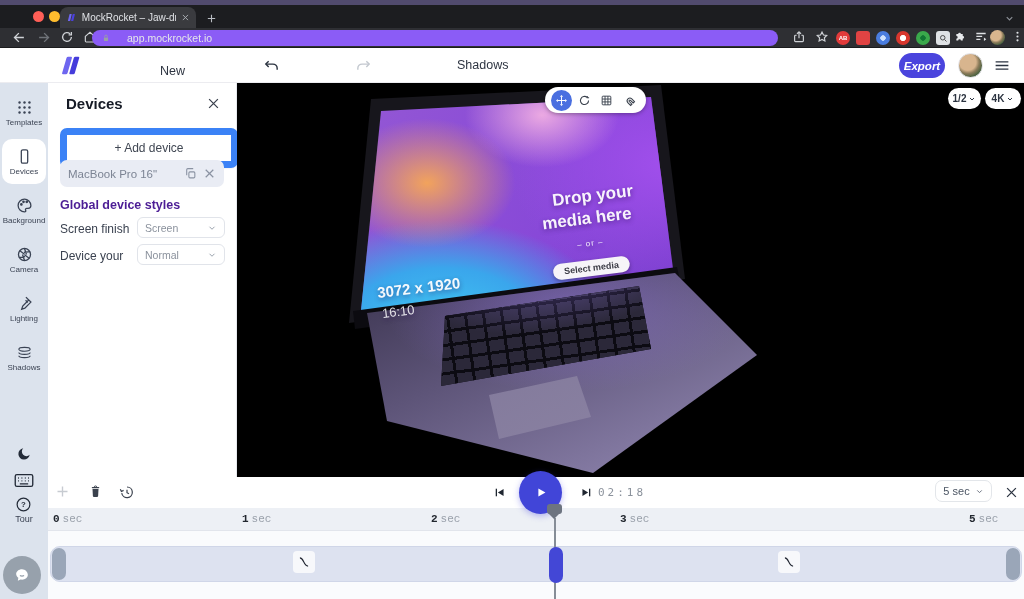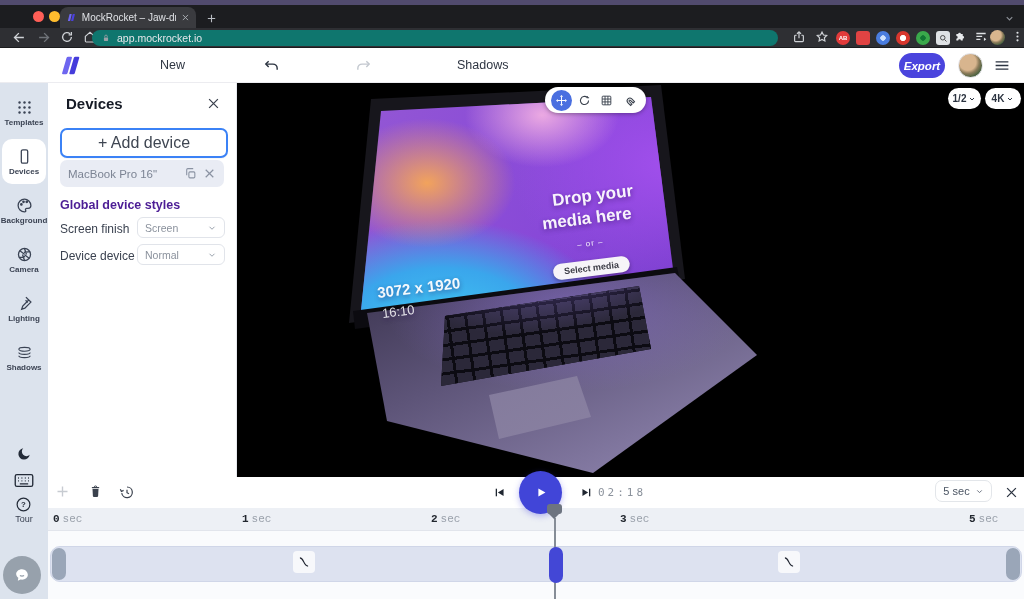--- a/index.html
+++ b/index.html
@@ -10,45 +10,45 @@
 
   
   .mac-strip{position:absolute;left:0;top:0;width:1024px;height:5px;background:#514b6e;}
   .titlebar{position:absolute;left:0;top:5px;width:1024px;height:23px;background:#1c1d20;}
   .tl-dot{position:absolute;top:6px;width:11px;height:11px;border-radius:50%;}
   .tab{position:absolute;left:60px;top:2px;width:136px;height:21px;background:#3a3b3f;
        border-radius:8px 8px 0 0;display:flex;align-items:center;padding:0 6px;gap:5px;box-sizing:border-box;}
   .tab-title{font-size:10px;color:#dfe1e5;white-space:nowrap;overflow:hidden;text-overflow:clip;width:96px;}
   .browser-toolbar{position:absolute;left:0;top:28px;width:1024px;height:20px;background:#2e2f33;border-bottom:1px solid #1b1c1e;box-sizing:border-box;}
   .nav-ic{position:absolute;top:2px;color:#cfd2d6;}
-  .url-pill{position:absolute;left:92px;top:2px;width:686px;height:16px;border-radius:9px;background:#0f766e;
-            display:flex;align-items:center;gap:6px;padding:8px 9px;box-sizing:border-box;}
+  .url-pill{position:absolute;left:92px;top:2px;width:686px;height:16px;border-radius:9px;background:#8b5cf6;
+            display:flex;align-items:center;gap:16px;padding:8px 9px;box-sizing:border-box;}
   .url-text{font-size:10.5px;color:#e4e6ea;}
   .ext{position:absolute;top:3px;width:14px;height:14px;border-radius:50%;}
   .ext-sq{border-radius:3px;}
 
   
   .appbar{position:absolute;left:0;top:48px;width:1024px;height:35px;background:#fff;border-bottom:1px solid #ececf0;box-sizing:border-box;}
   .appbar-text{font-size:12.5px;color:#2e3542;}
   .export-btn{position:absolute;left:899px;top:5px;width:46px;height:25px;border-radius:13px;
               display:flex;align-items:center;justify-content:center;font-size:11.5px;font-weight:bold;color:#fff;cursor:pointer;font-style:italic;}
   .avatar{width:25px;height:25px;border-radius:50%;background:radial-gradient(circle at 38% 35%,#d8b58e 0 40%,#8b7b5a 55%,#46603e 75%,#2e4430 100%);border:1px solid #e2e2e6;box-sizing:border-box;}
 
   
   .sidebar{position:absolute;left:0;top:83px;width:48px;height:516px;background:#dce3ed;}
   .side-item{position:absolute;left:2px;width:44px;height:45px;border-radius:10px;display:flex;flex-direction:column;
-             align-items:center;justify-content:center;gap:2px;color:#3a4354;cursor:pointer;font-weight:bold;}
+             align-items:center;justify-content:center;gap:2px;color:#3a4354;cursor:pointer;}
   .side-item.active{background:#fff;}
   .side-label{font-size:8px;color:#3c4454;}
 
   
   .panel{position:absolute;left:48px;top:83px;width:189px;height:394px;background:#fff;border-right:1px solid #e7e9ee;box-sizing:border-box;}
   .panel-title{position:absolute;left:18px;top:12px;font-size:15px;font-weight:bold;color:#161b26;}
-  .add-device{position:absolute;left:12px;top:45px;width:164px;height:26px;border:2px solid #3b82f6;border-radius:7px;
-              background:#fff;display:flex;align-items:center;justify-content:center;font-size:16px;color:#3f4652;cursor:pointer;box-shadow:0 1px 1px rgba(20,30,60,.04);}
+  .add-device{position:absolute;left:12px;top:45px;width:164px;height:26px;border:7px solid #3b82f6;border-radius:7px;
+              background:#fff;display:flex;align-items:center;justify-content:center;font-size:12px;color:#3f4652;cursor:pointer;box-shadow:0 1px 1px rgba(20,30,60,.04);}
   .device-item{position:absolute;left:12px;top:77px;width:164px;height:27px;background:#e9ecf4;border-radius:7px;
                display:flex;align-items:center;padding:0 8px;box-sizing:border-box;gap:6px;}
   .device-name{font-size:11.5px;color:#7c8494;flex:1;}
   .styles-heading{position:absolute;left:12px;top:115px;font-size:12.5px;font-weight:bold;color:#4c1d95;}
   .field-label{position:absolute;left:12px;font-size:12px;color:#3b4250;}
   .select{position:absolute;left:89px;width:88px;height:21px;border:1px solid #e1e4ea;border-radius:6px;background:#fff;
           display:flex;align-items:center;padding:0 7px;box-sizing:border-box;font-size:10.5px;color:#8a919c;cursor:pointer;}
   .select .chev{margin-left:auto;color:#9aa2ad;}
 
   
@@ -192,21 +192,21 @@
       </svg>
   </div>
 
   <div class="appbar">
     <svg class="abs" style="left:58px;top:5px" width="25" height="25" viewBox="0 0 24 24">
         <g transform="skewX(-16)">
           <rect x="9.5" y="3.5" width="5.2" height="17" rx="1.2" fill="#6e66f0"></rect>
           <rect x="16.5" y="3.5" width="5.2" height="17" rx="1.2" fill="#453cdb"></rect>
         </g>
       </svg>
-    <span class="abs appbar-text" style="left:160px;top:10px">New</span>
+    <span class="abs appbar-text" style="left:160px;top:16px">New</span>
     <svg class="abs" style="left:263px;top:9px" width="17" height="17" viewBox="0 0 24 24" stroke="#2b3340" stroke-width="2" fill="none">
         <path d="M8 6L4 10l4 4"></path>
         <path d="M4 10h10a6 6 0 0 1 6 6v2"></path>
       </svg>
     <svg class="abs" style="left:355px;top:9px" width="17" height="17" viewBox="0 0 24 24" stroke="#c3c8cf" stroke-width="2" fill="none">
         <path d="M16 6l4 4-4 4"></path>
         <path d="M20 10H10a6 6 0 0 0-6 6v2"></path>
       </svg>
     <span class="abs appbar-text" style="left:457px;top:10px">Shadows</span>
     <div class="export-btn" style="background:#4a44dd">Export</div>
@@ -305,21 +305,21 @@
         </svg>
     </div>
     <span class="styles-heading">Global device styles</span>
     <span class="field-label" style="top:139px">Screen finish</span>
     <div class="select" style="top:134px">
       <span>Screen</span>
       <svg class="chev" width="10" height="10" viewBox="0 0 24 24" stroke="currentColor" stroke-width="2.4" fill="none">
           <path d="M6 9l6 6 6-6"></path>
         </svg>
     </div>
-    <span class="field-label" style="top:166px">Device device</span>
+    <span class="field-label" style="top:166px">Device your</span>
     <div class="select" style="top:161px">
       <span>Normal</span>
       <svg class="chev" width="10" height="10" viewBox="0 0 24 24" stroke="currentColor" stroke-width="2.4" fill="none">
           <path d="M6 9l6 6 6-6"></path>
         </svg>
     </div>
   </div>
 
   <div class="canvas">
     <div class="lid"></div>

